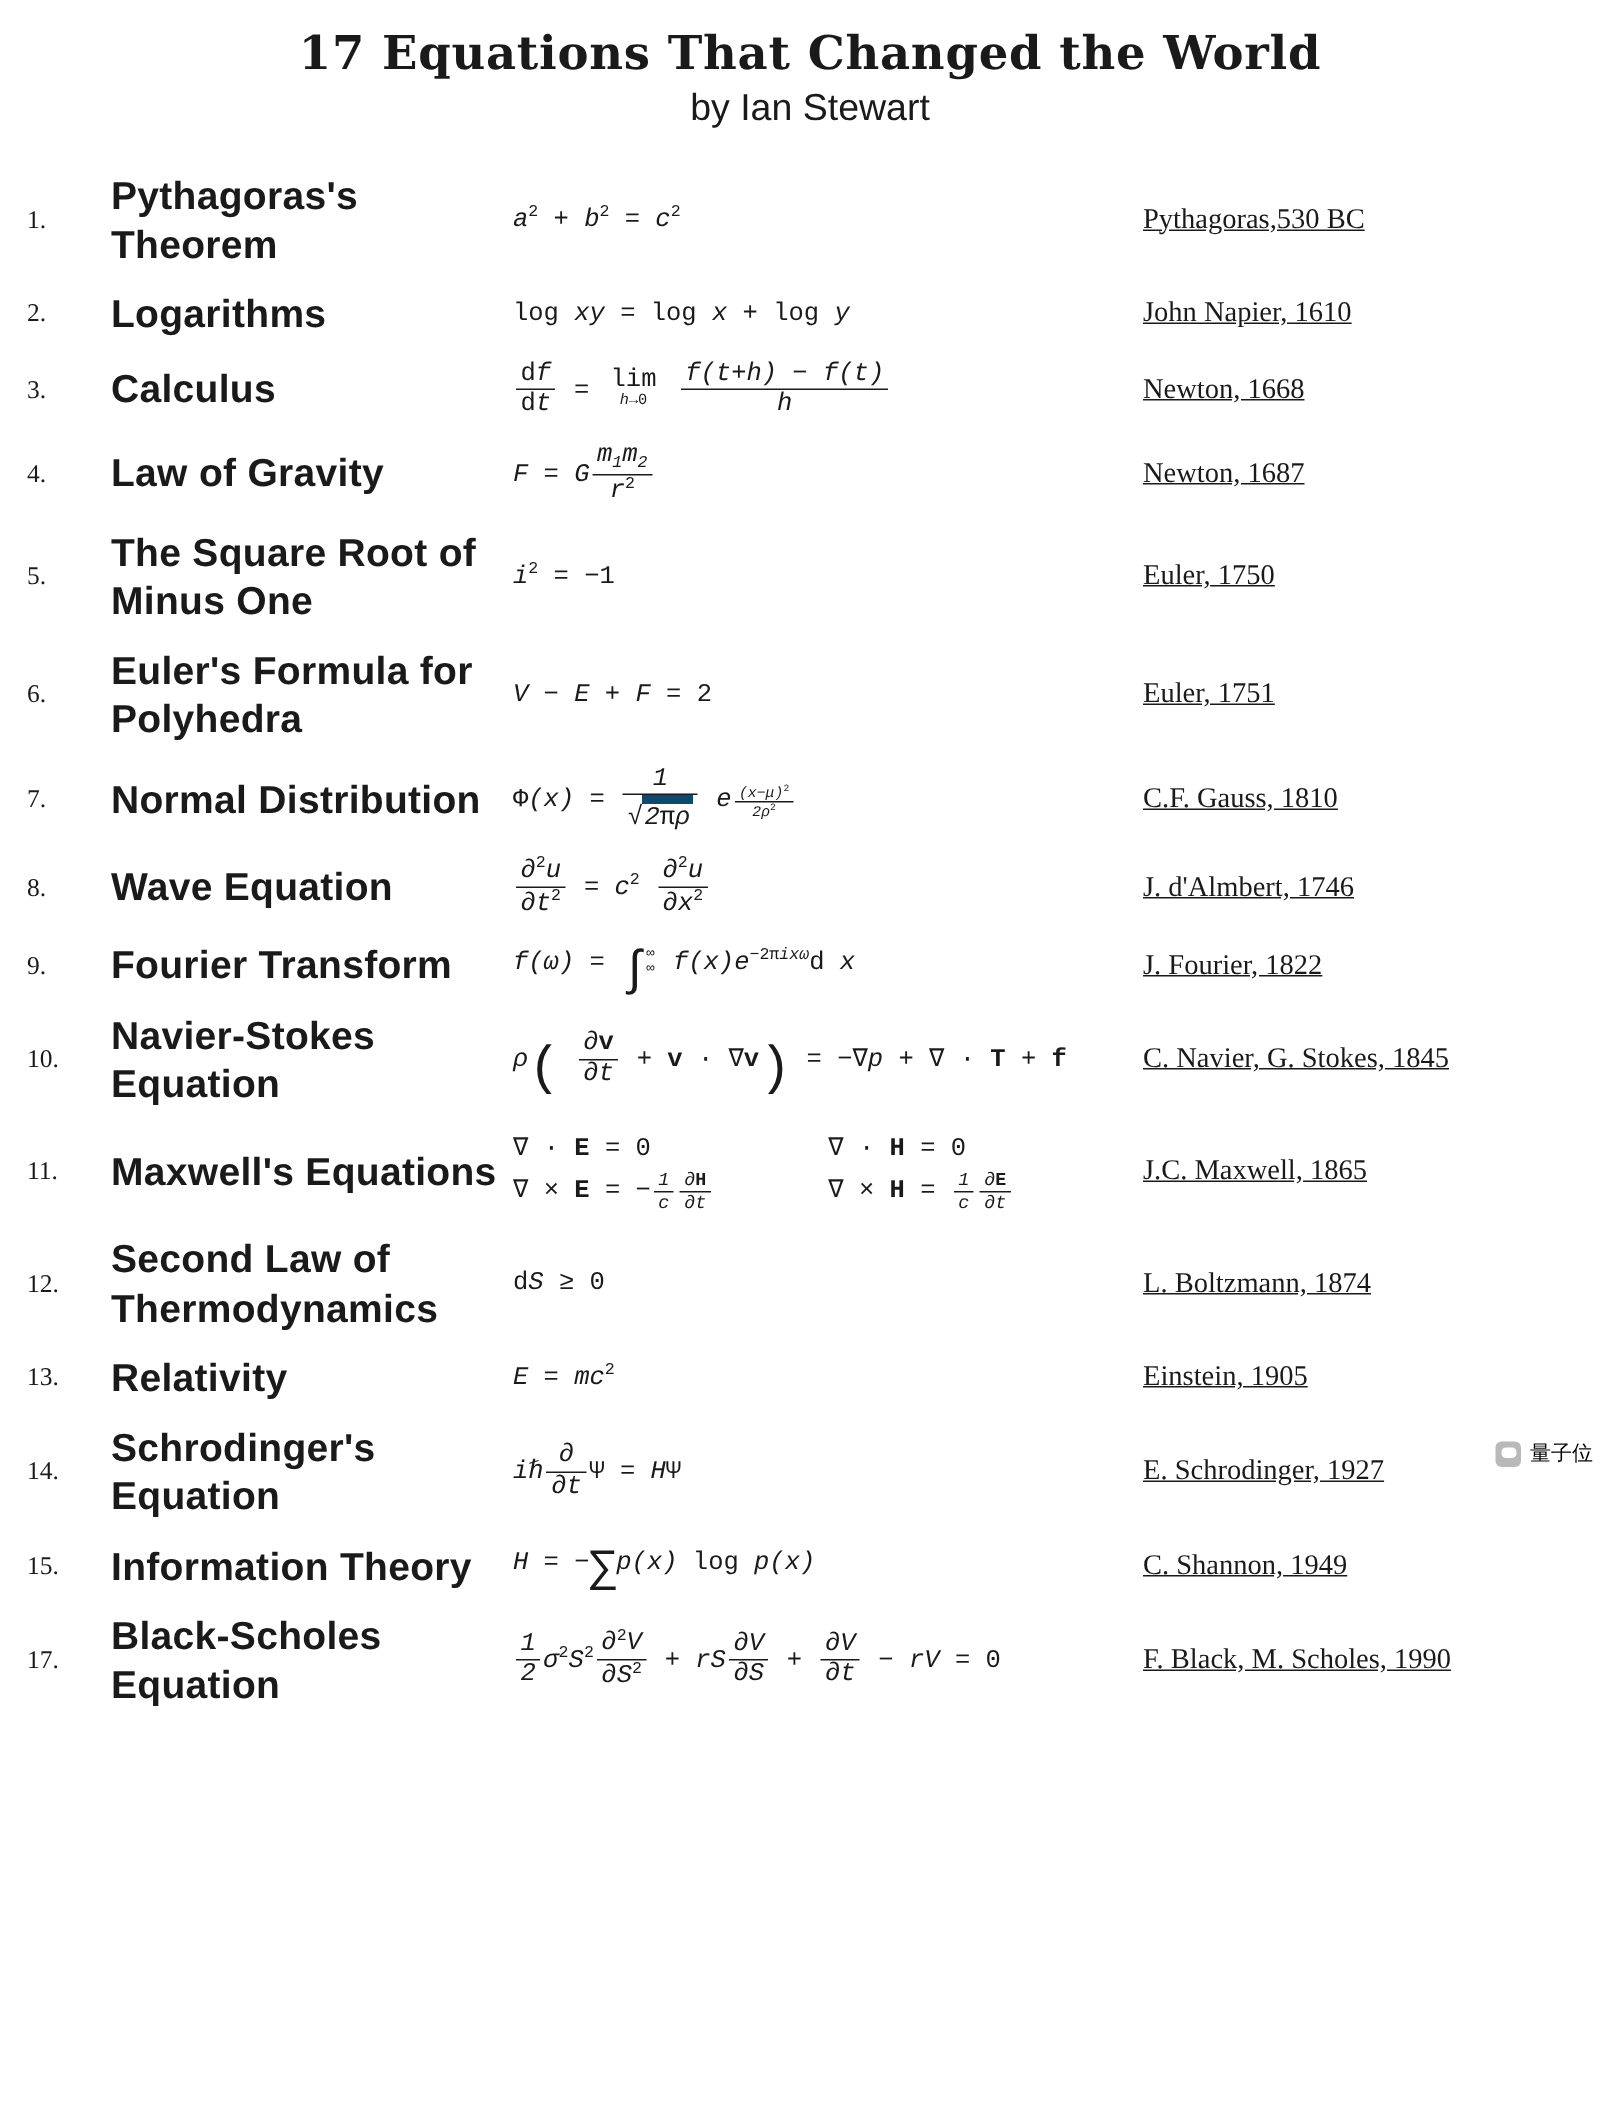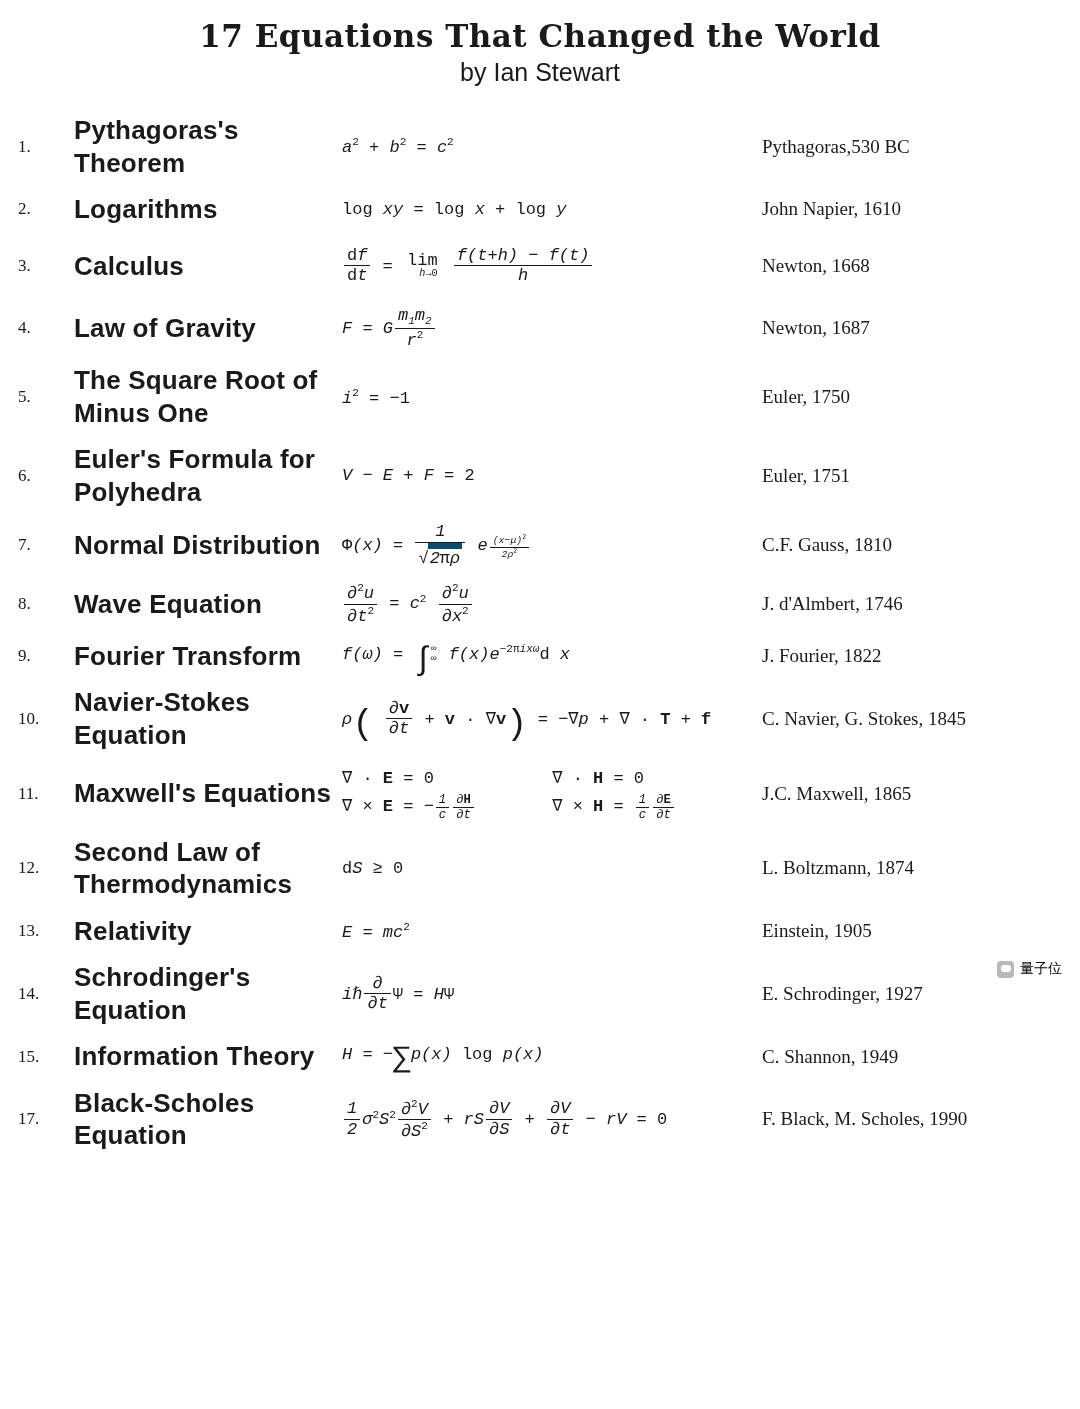--- a/index.html
+++ b/index.html
@@ -72,20 +72,21 @@
     font-style: italic;
     font-family: Liberation Mono, monospace;
     padding-left: 4px;
     white-space: nowrap;
   }
   td.credit {
     font-size: 19px;
     font-family: "Liberation Serif", "DejaVu Serif", serif;
     white-space: nowrap;
     padding-left: 6px;
+    text-decoration: underline;
   }
   
   .mi { font-style: italic; }
   .frac {
     display: inline-block;
     vertical-align: middle;
     text-align: center;
     line-height: 1.15;
     margin: 0 2px;
   }
@@ -129,25 +130,25 @@
   }
   .bigsum {
     font-size: 1.75em;
     font-style: normal;
     vertical-align: -0.22em;
     display: inline-block;
     line-height: 0.6;
   }
   .limbox {
     display: inline-block;
-    text-align: right;
+    text-align: center;
     vertical-align: middle;
     line-height: 1.05;
     font-style: normal;
-    margin: 12px 4px;
+    margin: 0 4px;
   }
   .limbox .lb { display: block; font-size: 0.6em; }
   .bold { font-weight: bold; font-style: normal; }
   .sqrt-wrap {
     display: inline-block;
     border-top: 6px solid #0c4a6e;
     padding: 0 2px;
     margin-left: -1px;
   }
   .radical { font-style: normal; }

